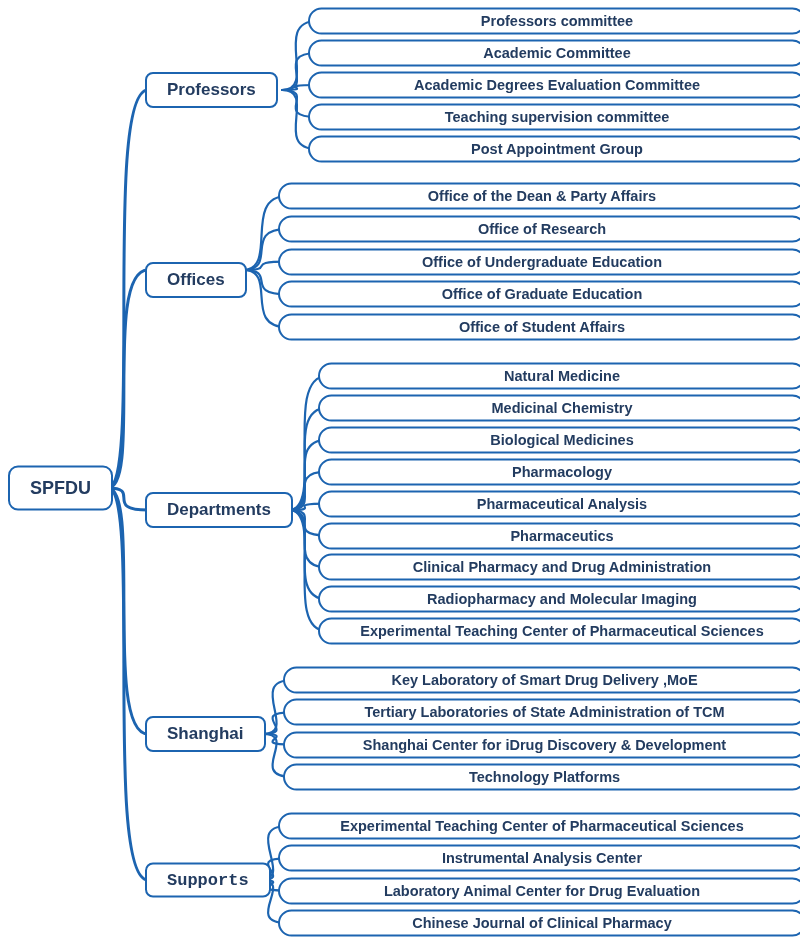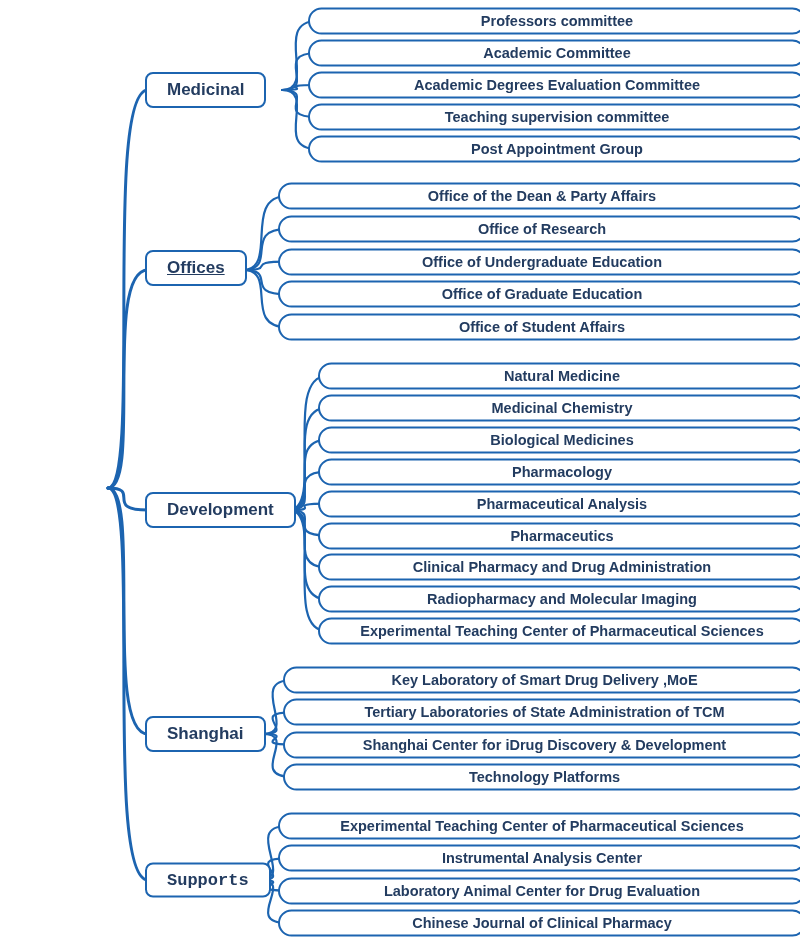--- a/index.html
+++ b/index.html
@@ -92,33 +92,34 @@
       <path d="M 263 734 C 299 734, 247 680, 292 680" fill="none" stroke="#1c64b0" stroke-width="2.2" stroke-linecap="round"></path>
       <path d="M 263 734 C 299 734, 247 712.3, 292 712.3" fill="none" stroke="#1c64b0" stroke-width="2.2" stroke-linecap="round"></path>
       <path d="M 263 734 C 299 734, 247 744.6, 292 744.6" fill="none" stroke="#1c64b0" stroke-width="2.2" stroke-linecap="round"></path>
       <path d="M 263 734 C 299 734, 247 776.9, 292 776.9" fill="none" stroke="#1c64b0" stroke-width="2.2" stroke-linecap="round"></path>
       <path d="M 108 488 C 142 488, 103 880, 148 880" fill="none" stroke="#1c64b0" stroke-width="3" stroke-linecap="round"></path>
       <path d="M 260 880 C 296 880, 242 826, 287 826" fill="none" stroke="#1c64b0" stroke-width="2.2" stroke-linecap="round"></path>
       <path d="M 260 880 C 296 880, 242 858.3, 287 858.3" fill="none" stroke="#1c64b0" stroke-width="2.2" stroke-linecap="round"></path>
       <path d="M 260 880 C 296 880, 242 890.6, 287 890.6" fill="none" stroke="#1c64b0" stroke-width="2.2" stroke-linecap="round"></path>
       <path d="M 260 880 C 296 880, 242 922.9, 287 922.9" fill="none" stroke="#1c64b0" stroke-width="2.2" stroke-linecap="round"></path>
     </svg>
-<div class="branch-node" style="top: 90px;">Medicinal</div>
+  <div class="root-node" id="root" style="top:488px">SPFDU</div>
+<div class="branch-node" style="top: 90px;">Professors</div>
     <div class="leaf-node" style="left: 308px; top: 21px; width: 498px;">Professors committee</div>
     <div class="leaf-node" style="left: 308px; top: 53px; width: 498px;">Academic Committee</div>
     <div class="leaf-node" style="left: 308px; top: 85px; width: 498px;">Academic Degrees Evaluation Committee</div>
     <div class="leaf-node" style="left: 308px; top: 117px; width: 498px;">Teaching supervision committee</div>
     <div class="leaf-node" style="left: 308px; top: 149px; width: 498px;">Post Appointment Group</div>
-    <div class="branch-node" style="top: 268px; text-decoration: underline;">Offices</div>
+    <div class="branch-node" style="top: 280px;">Offices</div>
     <div class="leaf-node" style="left: 278px; top: 196px; width: 528px;">Office of  the Dean &amp; Party Affairs</div>
     <div class="leaf-node" style="left: 278px; top: 228.8px; width: 528px;">Office of Research</div>
     <div class="leaf-node" style="left: 278px; top: 261.6px; width: 528px;">Office of Undergraduate Education</div>
     <div class="leaf-node" style="left: 278px; top: 294.4px; width: 528px;">Office of Graduate Education</div>
     <div class="leaf-node" style="left: 278px; top: 327.2px; width: 528px;">Office of Student Affairs</div>
-    <div class="branch-node" style="top: 510px;">Development</div>
+    <div class="branch-node" style="top: 510px;">Departments</div>
     <div class="leaf-node" style="left: 318px; top: 376px; width: 488px;">Natural Medicine</div>
     <div class="leaf-node" style="left: 318px; top: 407.9px; width: 488px;">Medicinal Chemistry</div>
     <div class="leaf-node" style="left: 318px; top: 439.8px; width: 488px;">Biological Medicines</div>
     <div class="leaf-node" style="left: 318px; top: 471.7px; width: 488px;">Pharmacology</div>
     <div class="leaf-node" style="left: 318px; top: 503.6px; width: 488px;">Pharmaceutical Analysis</div>
     <div class="leaf-node" style="left: 318px; top: 535.5px; width: 488px;">Pharmaceutics</div>
     <div class="leaf-node" style="left: 318px; top: 567.4px; width: 488px;">Clinical Pharmacy and Drug Administration</div>
     <div class="leaf-node" style="left: 318px; top: 599.3px; width: 488px;">Radiopharmacy and Molecular Imaging</div>
     <div class="leaf-node" style="left: 318px; top: 631.2px; width: 488px;">Experimental Teaching Center of Pharmaceutical Sciences</div>
     <div class="branch-node" style="top: 734px;">Shanghai</div>

